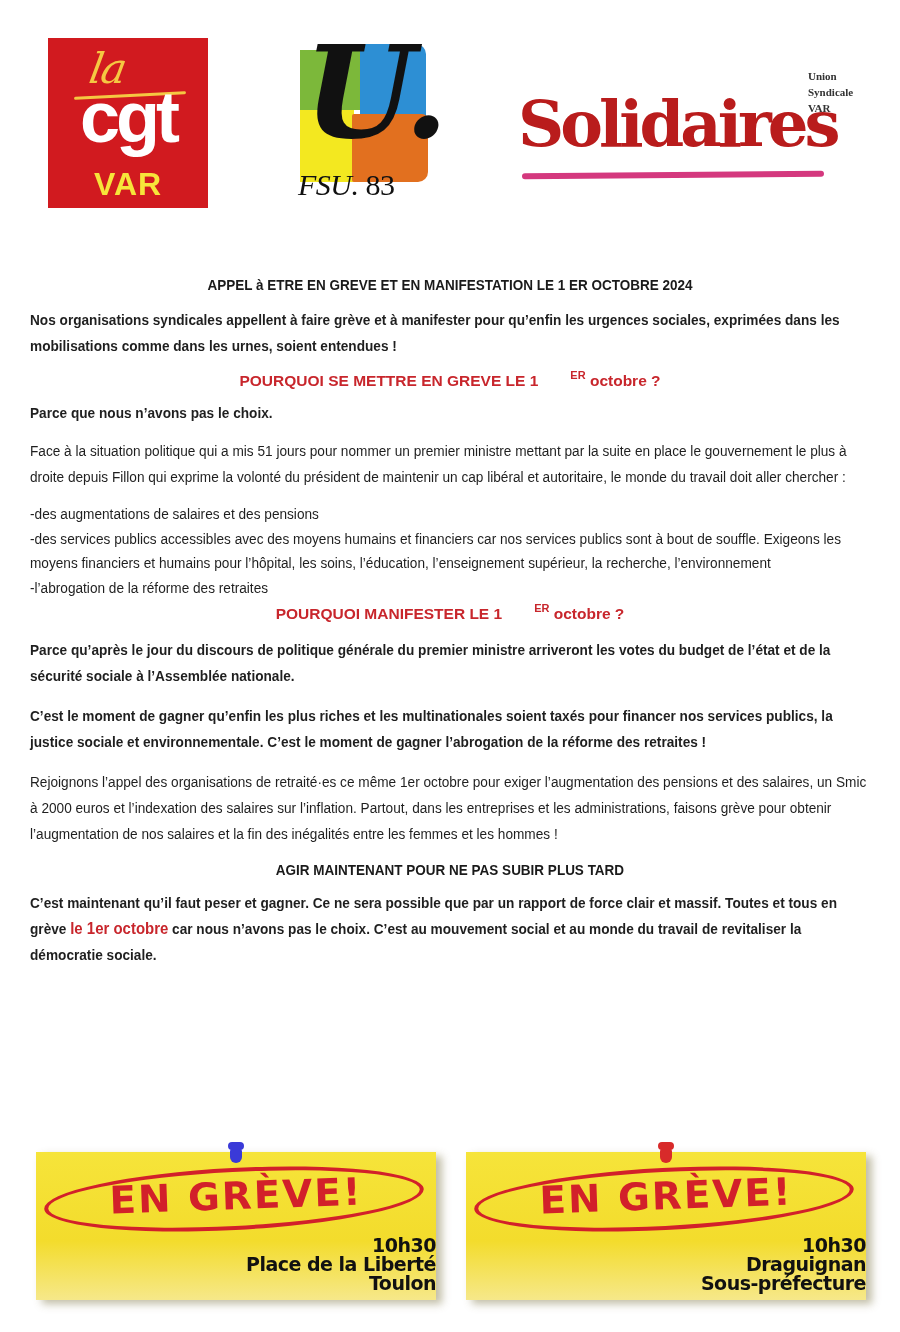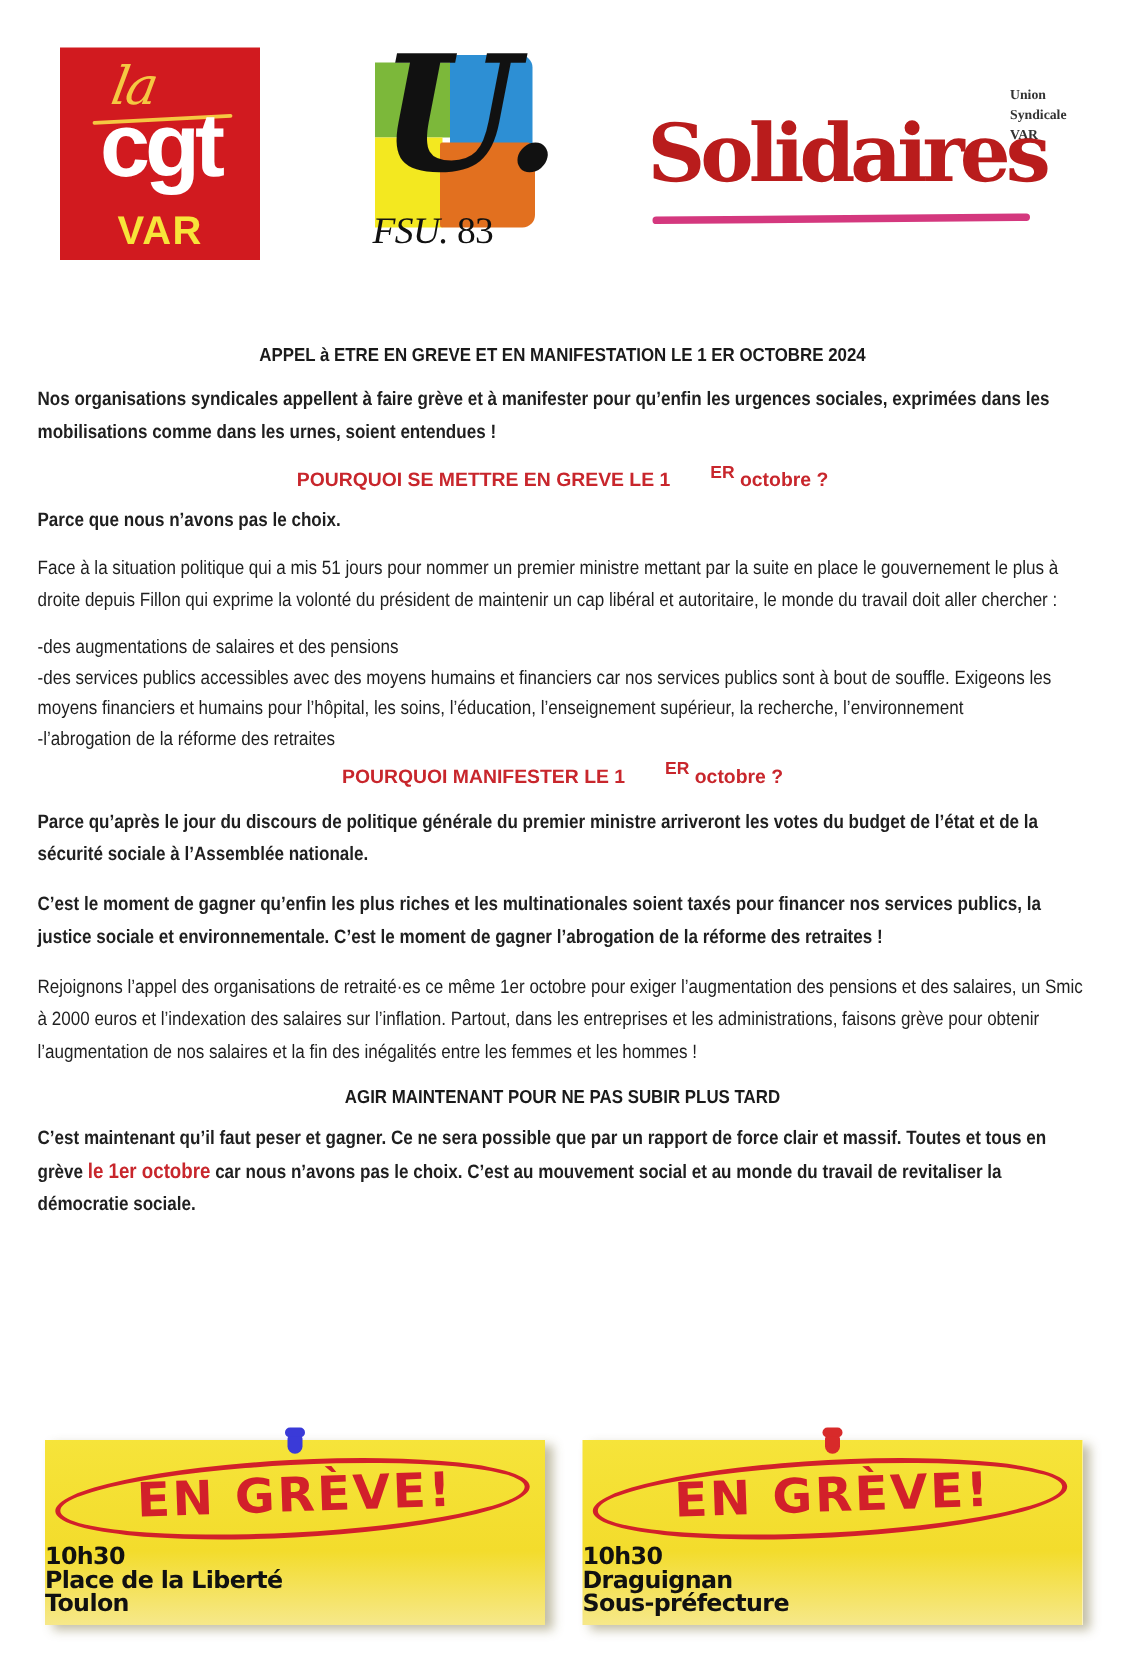--- a/index.html
+++ b/index.html
@@ -64,21 +64,21 @@
     font-family: "Liberation Sans Narrow", "Liberation Sans", sans-serif;
     transform: scaleX(0.9); transform-origin: center;
   }
   .p { font-size: 15.5px; line-height: 26px; color: #1f1f1f; }
   .narrow { transform: scaleX(0.88); transform-origin: left top; width: 955px; }
   .bold { font-weight: bold; }
   .red { color: #c8262c; }
   .section-red {
     text-align: center; font-weight: bold; font-size: 15.5px; color: #c8262c;
   }
-  .section-red sup { font-size: 14px; vertical-align: 7px; padding-left: 32px; }
+  .section-red sup { font-size: 11px; vertical-align: 7px; padding-left: 32px; }
   .highlight-red { color: #c8262c; font-size: 17px; }
 
   
   .poster {
     position: absolute; top: 1152px; height: 148px; background: linear-gradient(180deg,#f6e43a 0%, #f3dc2c 60%, #f6e88a 100%);
     box-shadow: 6px 4px 8px rgba(120,110,60,0.45);
   }
   .poster.left { left: 36px; width: 400px; }
   .poster.right { left: 466px; width: 400px; }
   .pin { position: absolute; top: -10px; left: 50%; width: 22px; height: 26px; transform: translateX(-50%); }
@@ -89,21 +89,21 @@
   .ellipse {
     position: absolute; left: 8px; top: 16px; width: 380px; height: 62px; border: 4px solid #d2202a;
     border-radius: 50%; transform: rotate(-3deg);
   }
   .engreve {
     position: absolute; left: 0; right: 0; top: 22px; text-align: center; font-weight: bold;
     font-size: 38px; color: #d2202a; letter-spacing: 2px; font-family: "DejaVu Sans", sans-serif;
     transform: rotate(-2deg) scaleX(1.02);
   }
   .info {
-    position: absolute; left: 0; right: 0; top: 84px; text-align: left; font-weight: bold;
+    position: absolute; left: 0; right: 0; top: 84px; text-align: right; font-weight: bold;
     font-family: "DejaVu Sans", sans-serif; color: #111; line-height: 19px; font-size: 19px;
     letter-spacing: -0.5px;
   }
 </style>
 </head>
 <body>
 
 <div class="logos">
   <div class="cgt">
     <span class="la">la</span>

